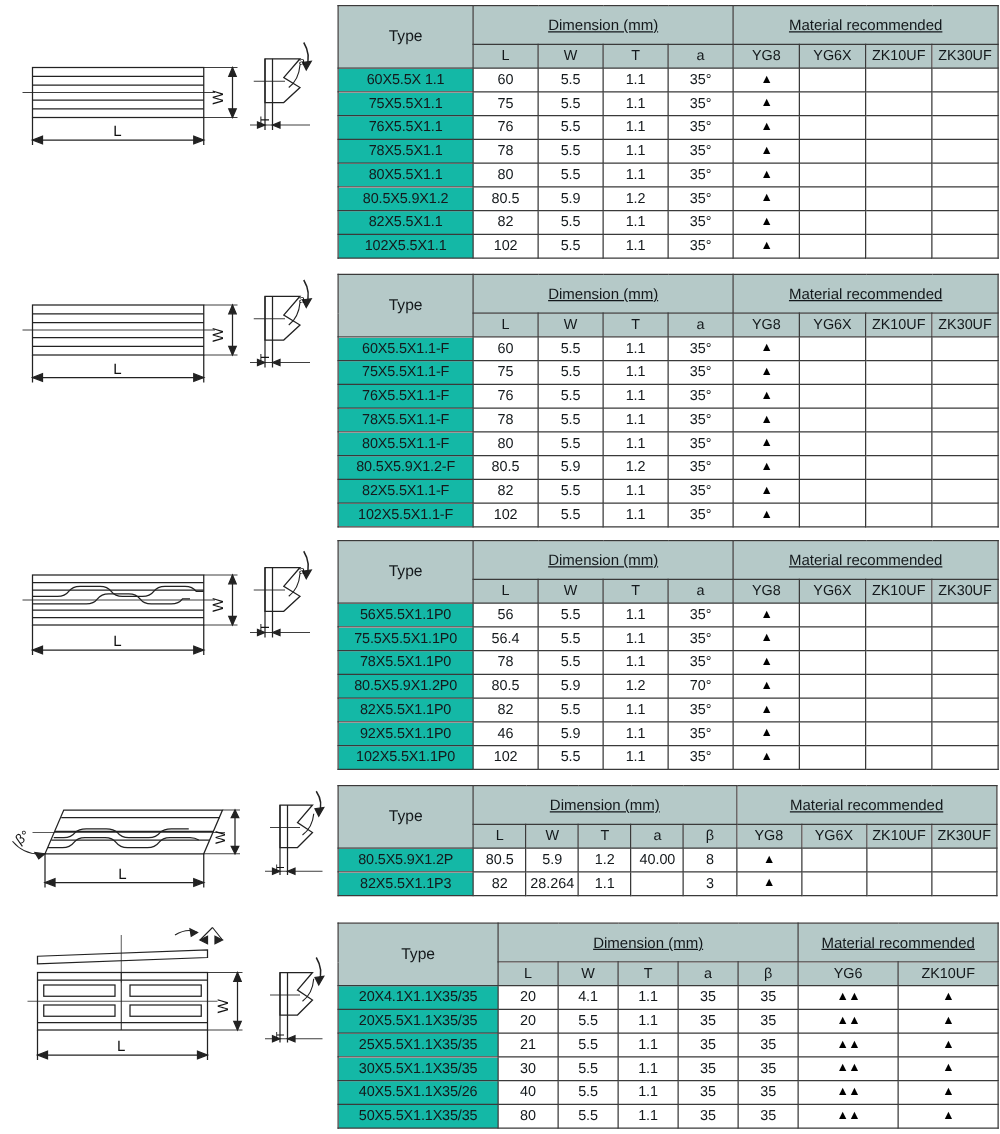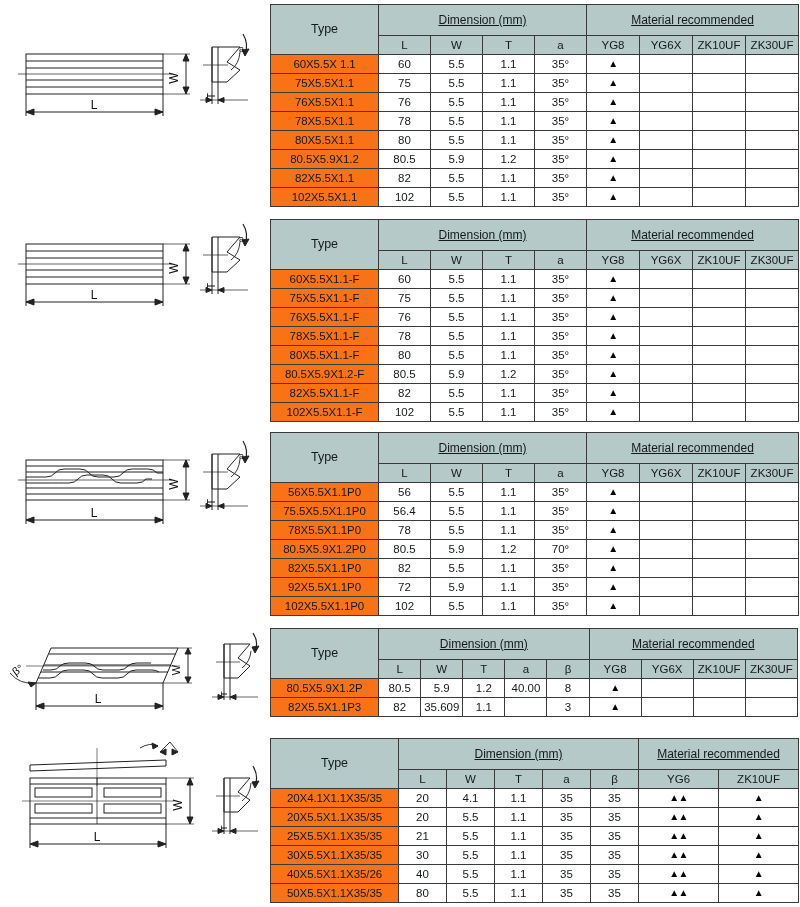--- a/index.html
+++ b/index.html
@@ -62,21 +62,21 @@
   table.spec th.grouphead {
     height: 31px;
     font-size: 12px;
     text-decoration: underline;
   }
   table.spec th.typehead {
     font-size: 12.5px;
     text-align: center;
   }
   table.spec td.typecell {
-    background: #f97316;
+    background: #14b8a6;
     font-size: 11.5px;
     letter-spacing: -0.1px;
   }
   table.spec td.mark {
     font-size: 10px;
     letter-spacing: -0.5px;
     color: #000;
   }
   table.spec td.val { background: #ffffff; }
 
@@ -527,21 +527,21 @@
               <td class="val">5.5</td>
               <td class="val">1.1</td>
               <td class="val">35°</td>
               <td class="mark">▲</td>
               <td class="mark"></td>
               <td class="mark"></td>
               <td class="mark"></td>
             </tr>
           <tr>
               <td class="typecell">92X5.5X1.1P0</td>
-              <td class="val">72</td>
+              <td class="val">46</td>
               <td class="val">5.9</td>
               <td class="val">1.1</td>
               <td class="val">35°</td>
               <td class="mark">▲</td>
               <td class="mark"></td>
               <td class="mark"></td>
               <td class="mark"></td>
             </tr>
           <tr>
               <td class="typecell">102X5.5X1.1P0</td>
@@ -637,21 +637,21 @@
               <td class="val">40.00</td>
               <td class="val">8</td>
               <td class="mark">▲</td>
               <td class="mark"></td>
               <td class="mark"></td>
               <td class="mark"></td>
             </tr>
           <tr>
               <td class="typecell">82X5.5X1.1P3</td>
               <td class="val">82</td>
-              <td class="val">35.609</td>
+              <td class="val">28.264</td>
               <td class="val">1.1</td>
               <td class="val"></td>
               <td class="val">3</td>
               <td class="mark">▲</td>
               <td class="mark"></td>
               <td class="mark"></td>
               <td class="mark"></td>
             </tr>
         </tbody>
       </table>

